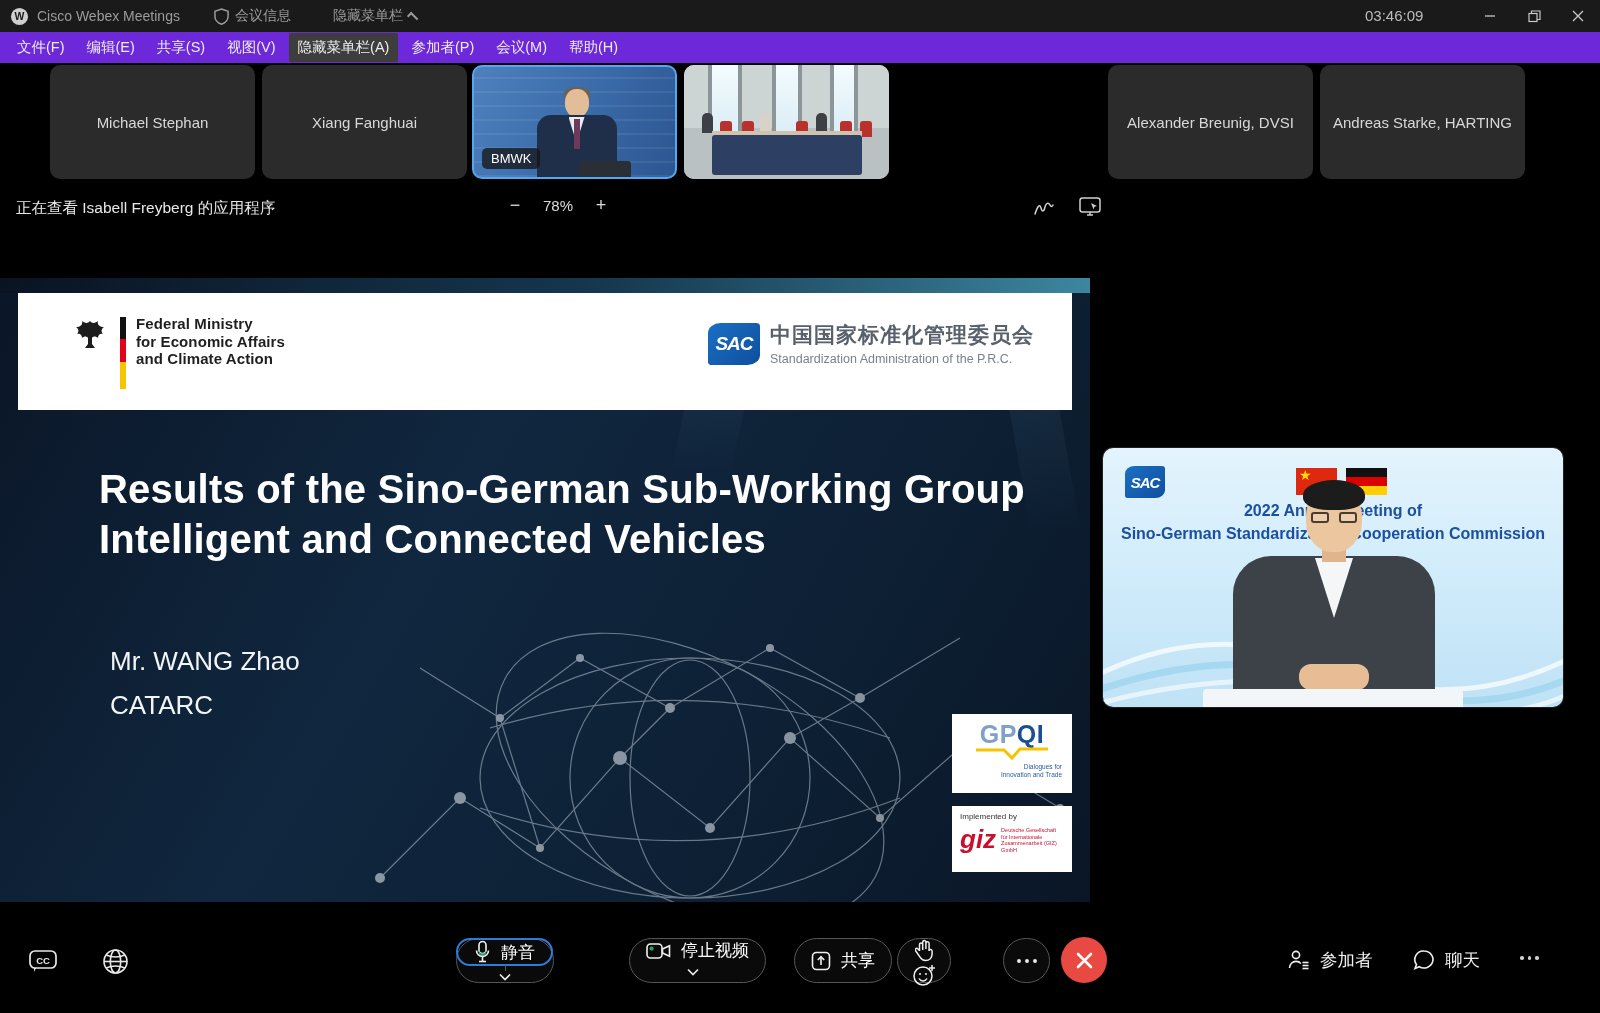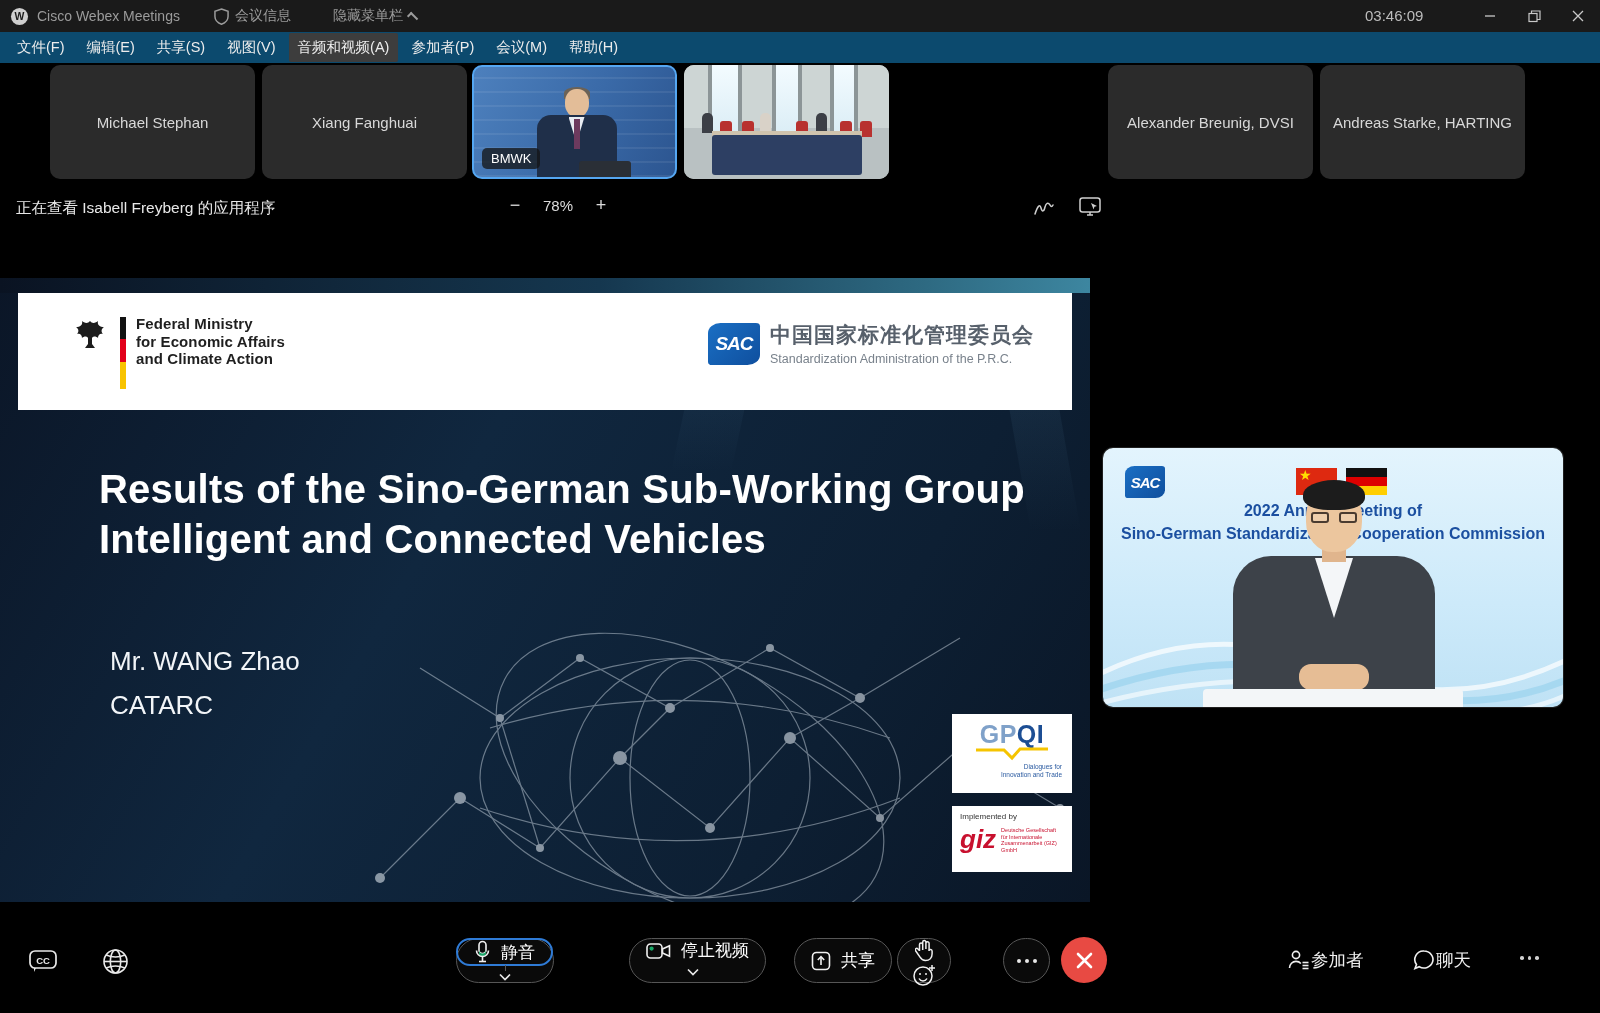--- a/index.html
+++ b/index.html
@@ -12,21 +12,21 @@
   .tb-left { display:flex; align-items:center; gap:8px; padding-left:10px; font-size:14px; }
   .tb-item { display:flex; align-items:center; gap:6px; }
   #meeting-info { margin-left:26px; }
   #hide-menubar { margin-left:34px; }
   .caret-up { width:10px; height:6px; border-left:2px solid #9b9b9b; border-top:2px solid #9b9b9b; transform:rotate(45deg) translateY(2px); display:inline-block; }
   #clock { position:absolute; left:1365px; top:7px; font-size:15px; color:#bdbdbd; }
   .win-controls { position:absolute; right:0; top:0; height:32px; display:flex; }
   .win-btn { width:44px; height:32px; display:flex; align-items:center; justify-content:center; color:#c9c9c9; }
 
   
-  #menubar { position:absolute; left:0; top:32px; width:1600px; height:31px; background:#0c4a6e; display:flex; align-items:center; gap:4px; padding-left:8px; }
+  #menubar { position:absolute; left:0; top:32px; width:1600px; height:31px; background:#6d28d9; display:flex; align-items:center; gap:4px; padding-left:8px; }
   .menu-item { color:#ececec; font-size:14.5px; padding:5px 9px; border-radius:2px; white-space:nowrap; }
   .menu-item.active { background:#3d3d3d; }
 
   
   #strip { position:absolute; left:0; top:63px; width:1600px; height:122px; background:#000; }
   .tile { position:absolute; top:2px; width:205px; height:114px; background:#2b2b2b; border-radius:10px; display:flex; flex-direction:column; align-items:center; justify-content:center; overflow:hidden; }
   .tile .pname { color:#d8d8d8; font-size:15px; text-align:center; }
   .tile .prole { color:#9a9a9a; font-size:13px; margin-top:4px; }
   .tile .prole:empty { display:none; }
   .tile.video-bmwk { border:2.5px solid #55a7f2; background:linear-gradient(115deg,#4d80bd 0%,#3a6aa8 55%,#2c5590 100%); }
@@ -122,21 +122,21 @@
   .pill .chev { padding:0 12px; display:flex; align-items:center; height:100%; }
   #mute-pill { left:456px; }
   #mute-pill .seg.main { border:2px solid #2f7bd6; border-radius:24px; margin:-1px 0 -1px -1px; }
   #stopvideo-pill { left:629px; }
   #share-pill { left:794px; }
   #react-pill { left:897px; }
   #more-pill { left:1003px; width:47px; justify-content:center; }
   .dots { display:flex; gap:4px; }
   .dots i { width:4px; height:4px; border-radius:50%; background:#e8e8e8; }
   #leave-btn { position:absolute; left:1061px; top:7px; width:46px; height:46px; border-radius:50%; background:#e84a43; display:flex; align-items:center; justify-content:center; }
-  .right-ctl { position:absolute; top:18px; display:flex; align-items:center; font-size:17.5px; color:#f0f0f0; }
+  .right-ctl { position:absolute; top:18px; display:flex; align-items:center; gap:9px; font-size:17.5px; color:#f0f0f0; }
   #participants-ctl { left:1287px; }
   #chat-ctl { left:1412px; }
   #more-right { left:1520px; top:26px; }
   #more-right .dots i { background:#cfcfcf; width:3.5px; height:3.5px; }
 
   svg { display:block; }
 </style>
 </head>
 <body>
 
@@ -183,21 +183,21 @@
           </svg>
       </span>
     </div>
   </div>
 
   <div id="menubar">
     <span class="menu-item">文件(F)</span>
     <span class="menu-item">编辑(E)</span>
     <span class="menu-item">共享(S)</span>
     <span class="menu-item">视图(V)</span>
-    <span class="menu-item active">音频和视频(A)</span>
+    <span class="menu-item active">隐藏菜单栏(A)</span>
     <span class="menu-item">参加者(P)</span>
     <span class="menu-item">会议(M)</span>
     <span class="menu-item">帮助(H)</span>
   </div>
 
   <div id="strip">
     <div class="tile" style="left:50px">
       <div class="pname">Michael Stephan</div>
     </div>
     <div class="tile" style="left:262px">

